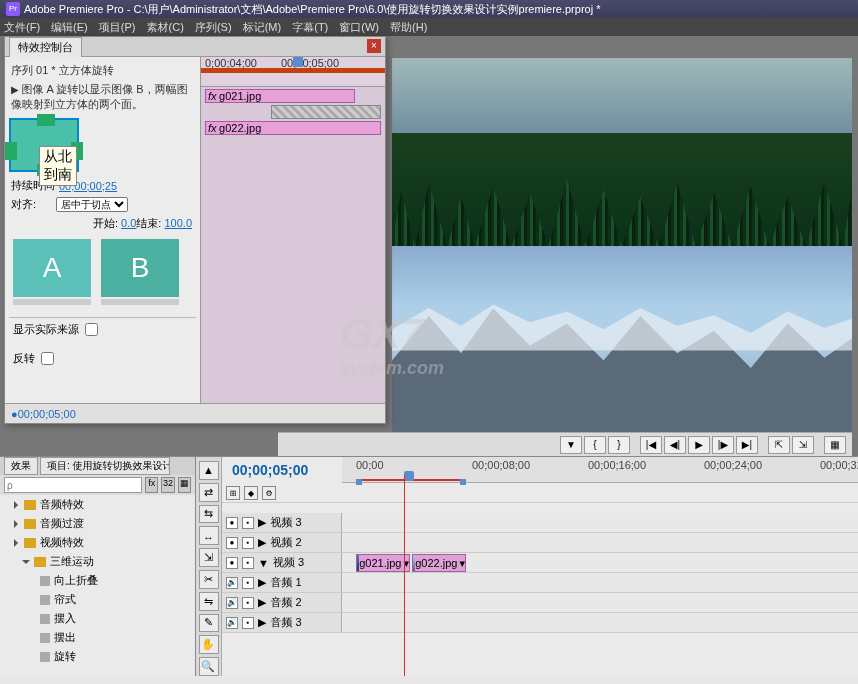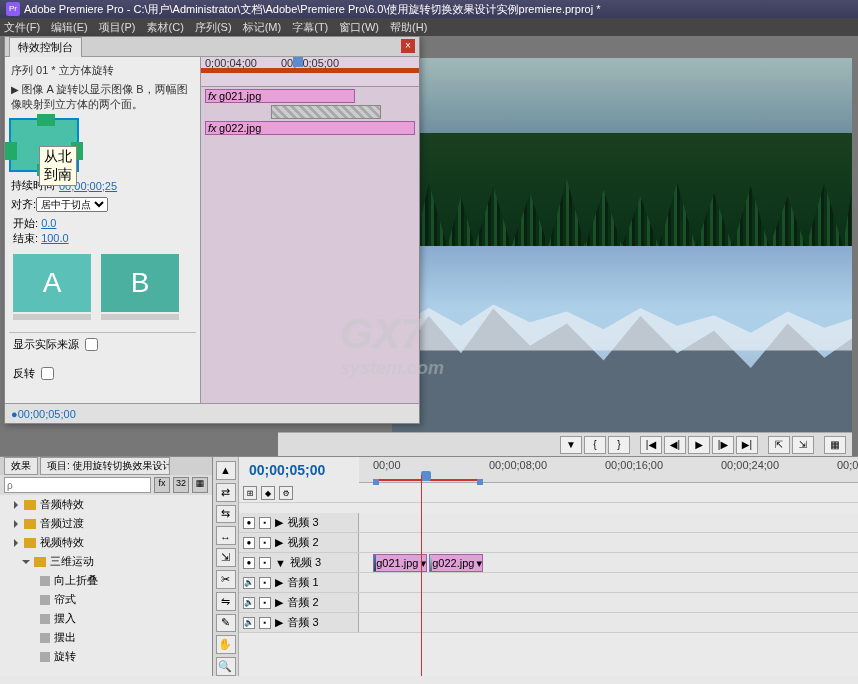--- a/index.html
+++ b/index.html
@@ -2,37 +2,37 @@
 <html><head>
 <meta charset="utf-8">
 <style>
 * { margin: 0; padding: 0; box-sizing: border-box; font-family: "Microsoft YaHei", Tahoma, sans-serif; font-size: 11px; }
 body { background: #e8e8e8; width: 858px; height: 684px; overflow: hidden; position: relative; }
 .title-bar { background: linear-gradient(#4a4a6a,#3a3a5a); color: #fff; height: 18px; line-height: 18px; padding: 0 6px; display: flex; align-items: center; }
 .title-bar .pr-icon { width: 14px; height: 14px; background: #8b5cf6; margin-right: 4px; display: inline-block; border-radius: 2px; font-size: 8px; text-align: center; line-height: 14px; color: #fff; }
 .menu-bar { background: #454545; color: #ddd; height: 18px; line-height: 18px; padding: 0 4px; }
 .menu-bar span { margin-right: 8px; cursor: default; }
 .main-area { display: flex; height: 420px; background: #777; }
-.effect-panel { position: absolute; left: 4px; top: 36px; width: 416px; height: 388px; background: #ececec; border: 1px solid #888; box-shadow: 2px 2px 6px rgba(0,0,0,.3); z-index: 10; }
+.effect-panel { position: absolute; left: 4px; top: 36px; width: 382px; height: 388px; background: #ececec; border: 1px solid #888; box-shadow: 2px 2px 6px rgba(0,0,0,.3); z-index: 10; }
 .effect-panel .tab-bar { background: #d0d0d0; height: 20px; border-bottom: 1px solid #999; position: relative; }
 .effect-panel .tab-bar .tab { display: inline-block; padding: 2px 8px; background: #e8e8e8; border: 1px solid #999; border-bottom: none; margin-left: 4px; }
 .effect-panel .close-btn { position: absolute; right: 4px; top: 2px; width: 14px; height: 14px; background: #c0392b; color: #fff; text-align: center; line-height: 13px; font-size: 10px; }
 .effect-body { display: flex; height: 346px; }
 .effect-left { width: 196px; padding: 4px; border-right: 1px solid #999; }
 .effect-label { color: #333; padding: 2px; }
 .effect-desc { color: #333; padding: 2px; font-size: 10px; }
 .direction-box { position: relative; width: 70px; height: 54px; background: #4bc0a8; border: 2px solid #0088cc; margin: 4px 0; }
 .direction-box .arrow { position: absolute; width: 18px; height: 12px; background: #2a6; }
 .tooltip { position: absolute; left: 28px; top: 26px; background: #fffde7; border: 1px solid #888; padding: 1px 4px; font-size: 14px; }
 .duration-row { display: flex; align-items: center; gap: 4px; padding: 2px; }
 .duration-row .dlabel { }
 .duration-row .dval { color: #1a6bc0; text-decoration: underline; }
-.align-row { display: flex; align-items: center; gap: 0; padding: 2px; }
+.align-row { display: flex; align-items: center; gap: 20px; padding: 2px; }
 .align-row select { font-size: 10px; }
-.start-end { display: flex; justify-content: flex-end; padding: 2px 4px; flex-direction: column; }
+.start-end { display: flex; justify-content: flex-end; padding: 2px 4px; }
 .ab-row { display: flex; gap: 10px; padding: 6px 4px; }
 .ab-box { width: 78px; height: 58px; color: #fff; font-size: 28px; display: flex; align-items: center; justify-content: center; }
 .ab-a { background: #5bc0b8; }
 .ab-b { background: #4bb0a0; }
 .ab-slider { width: 78px; height: 6px; background: #ccc; margin-top: 2px; }
 .check-row { display: flex; align-items: center; gap: 6px; padding: 4px; border-top: 1px solid #bbb; margin-top: 6px; }
 .effect-right { flex: 1; background: #d8c8d8; position: relative; }
 .timeruler { background: #e0d0e0; height: 16px; border-bottom: 5px solid #c2410c; font-size: 9px; color: #333; padding-left: 4px; position: relative; }
 .timeruler .playhead { position: absolute; left: 92px; top: 0; width: 10px; height: 10px; background: #5b8bd0; }
 .clip-pink { background: #e8a0d8; border: 1px solid #a060a0; height: 14px; margin: 2px 4px; position: relative; display: flex; align-items: center; padding-left: 2px; font-size: 9px; }
@@ -44,21 +44,21 @@
 .program-img .trees { position: absolute; left: 0; right: 0; top: 30%; height: 18%; background: repeating-linear-gradient(90deg, #0a3018 0 3px, #1a5028 3px 6px, #0a2010 6px 9px); clip-path: polygon(0 100%, 2% 20%, 5% 100%, 8% 10%, 12% 100%, 15% 30%, 18% 100%, 22% 15%, 26% 100%, 30% 25%, 34% 100%, 38% 5%, 42% 100%, 46% 20%, 50% 100%, 54% 30%, 58% 100%, 62% 10%, 66% 100%, 70% 25%, 74% 100%, 78% 15%, 82% 100%, 86% 30%, 90% 100%, 94% 10%, 98% 100%, 100% 20%, 100% 100%); }
 .program-img .mountains { position: absolute; left: 0; right: 0; top: 48%; bottom: 0; background: linear-gradient(#8aabce 0%, #aecfe8 30%, #aecfe8 45%, #8899aa 100%); }
 .program-img .peaks { position: absolute; left: 0; right: 0; top: 62%; bottom: 0; background: #5a6a78; clip-path: polygon(0 40%, 8% 10%, 15% 35%, 22% 5%, 30% 30%, 38% 15%, 46% 40%, 54% 10%, 62% 35%, 70% 20%, 78% 45%, 86% 15%, 94% 38%, 100% 25%, 100% 100%, 0 100%); }
 .program-img .snow { position: absolute; left: 0; right: 0; top: 62%; height: 18%; background: #e8eef4; opacity: .7; clip-path: polygon(0 40%, 8% 10%, 15% 35%, 22% 5%, 30% 30%, 38% 15%, 46% 40%, 54% 10%, 62% 35%, 70% 20%, 78% 45%, 86% 15%, 94% 38%, 100% 25%, 100% 70%, 0 70%); }
 .watermark { position: absolute; left: 340px; top: 310px; color: rgba(200,200,200,.45); font-size: 42px; font-style: italic; font-weight: bold; z-index: 20; pointer-events: none; }
 .watermark .sub { font-size: 18px; display: block; }
 .transport { position: absolute; left: 278px; right: 6px; top: 432px; height: 24px; background: #dcdcdc; display: flex; align-items: center; justify-content: flex-end; gap: 2px; padding: 0 6px; border-top: 1px solid #aaa; }
 .tbtn { width: 22px; height: 18px; background: #f0f0f0; border: 1px solid #999; display: flex; align-items: center; justify-content: center; font-size: 10px; }
 .tbtn.sep { margin-left: 8px; }
 .lower { display: flex; height: 220px; background: #dcdcdc; border-top: 1px solid #888; }
-.lower-left { width: 213px; border-right: 1px solid #888; display: flex; flex-direction: column; }
+.lower-left { width: 196px; border-right: 1px solid #888; display: flex; flex-direction: column; }
 .ll-tabs { height: 18px; background: #d0d0d0; display: flex; align-items: center; padding: 0 4px; }
 .ll-tabs .lltab { padding: 1px 6px; background: #e8e8e8; border: 1px solid #999; margin-right: 2px; font-size: 10px; }
 .ll-search { height: 20px; display: flex; align-items: center; padding: 2px 4px; gap: 3px; }
 .ll-search input { flex: 1; height: 16px; border: 1px solid #999; font-size: 10px; padding: 0 2px; }
 .ll-search .ibtn { width: 16px; height: 16px; background: #ccc; border: 1px solid #888; font-size: 9px; text-align: center; }
 .tree { flex: 1; overflow: auto; background: #eaeaea; }
 .tree .node { padding: 2px 4px 2px 14px; display: flex; align-items: center; gap: 4px; }
 .tree .node.lv1 { padding-left: 24px; }
 .tree .node.lv2 { padding-left: 40px; }
 .tree .folder { width: 12px; height: 10px; background: #daa520; display: inline-block; }

